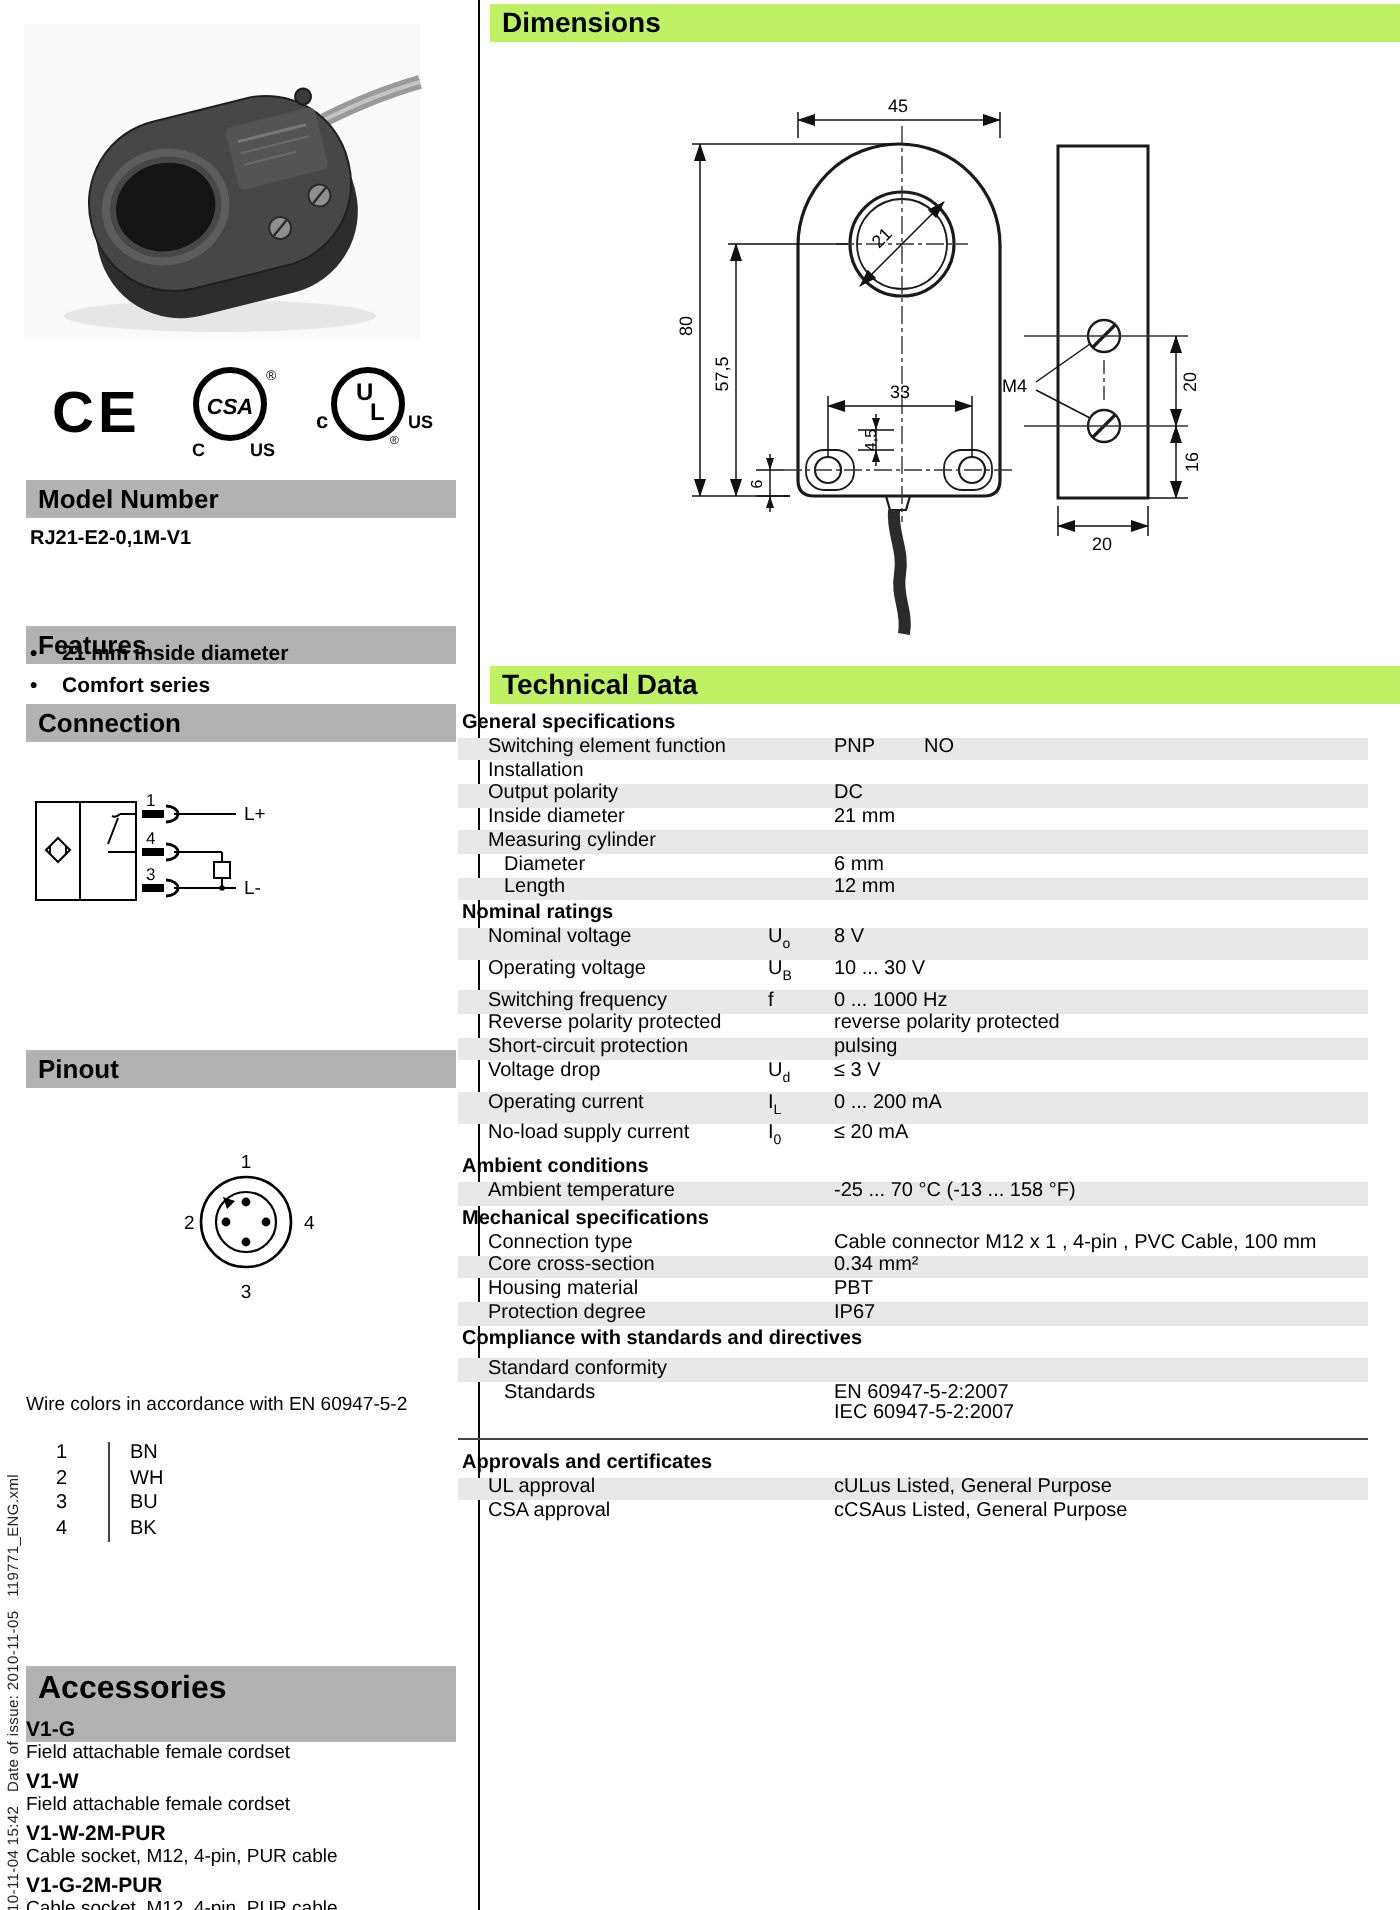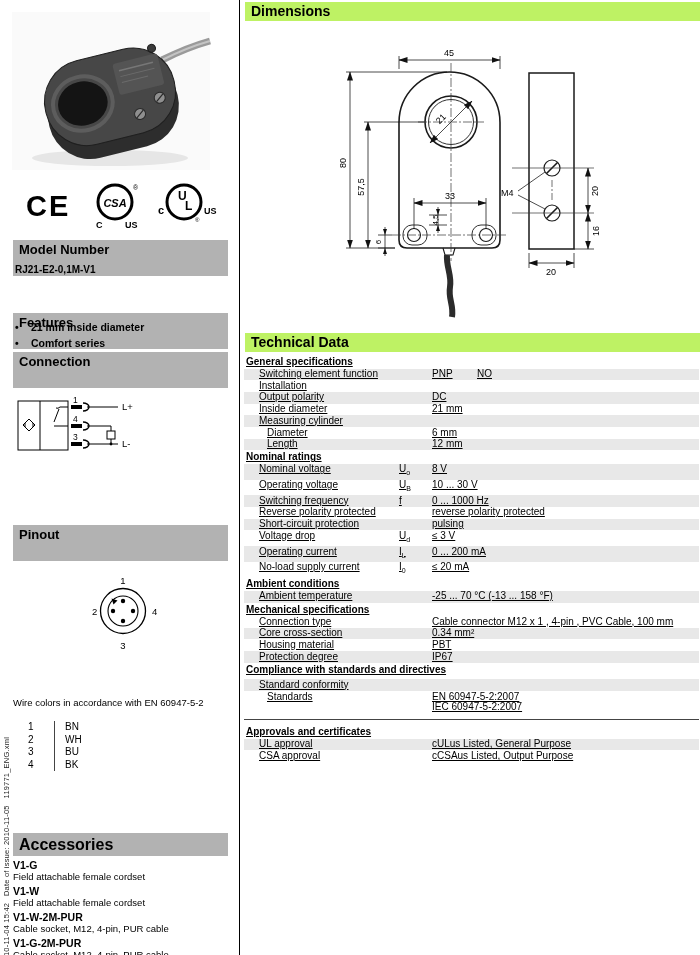--- a/index.html
+++ b/index.html
@@ -1,44 +1,44 @@
 <!DOCTYPE html>
 <html><head>
 <meta charset="utf-8">
 <style>
   html,body{margin:0;padding:0;background:#fff;}
   .page{position:relative;width:700px;height:955px;background:#ffffff;overflow:hidden;
         font-family:"Liberation Sans","DejaVu Sans",sans-serif;color:#000;}
   .col-divider{position:absolute;left:239px;top:0;width:1px;height:955px;background:#000;}
 
   
-  .hbar{position:absolute;left:13px;width:215px;height:36px;background:#b2b2b2;
+  .hbar{position:absolute;left:13px;width:215px;height:19px;background:#b2b2b2;
         font-weight:bold;font-size:13px;line-height:19px;padding-left:6px;box-sizing:border-box;}
   .hbar-r{position:absolute;left:245px;width:455px;height:19px;background:#bef264;
         font-weight:bold;font-size:14px;line-height:19px;padding-left:6px;box-sizing:border-box;}
-  .hbar-acc{height:23px;font-size:16px;line-height:23px;}
+  .hbar-acc{height:38px;font-size:16px;line-height:23px;}
 
   .model-val{position:absolute;left:15px;top:264px;font-weight:bold;font-size:10px;}
   .features-list{position:absolute;left:15px;top:319px;font-size:10.5px;font-weight:bold;}
   .feat-item{display:flex;line-height:16px;}
   .feat-bullet{width:16px;}
 
   .wire-note{position:absolute;left:13px;top:697px;font-size:9.5px;}
   .wire-table{position:absolute;left:28px;top:721px;font-size:10px;}
   .wc-row{display:flex;line-height:12.5px;}
   .wc-pin{width:26px;}
   .wc-color{border-left:1px solid #444;padding-left:10px;}
 
   .acc-list{position:absolute;left:13px;top:859px;}
   .acc-item{margin-bottom:3px;}
   .acc-model{font-weight:bold;font-size:10.5px;line-height:12px;}
   .acc-desc{font-size:9.5px;line-height:11px;}
 
   
-  .tech-table{position:absolute;left:244px;top:355px;width:455px;text-decoration:underline;}
+  .tech-table{position:absolute;left:229px;top:355px;width:455px;}
   .t-section-title{font-size:10px;font-weight:bold;line-height:10px;padding:2px 0 1.5px 2px;}
   .t-row{display:flex;align-items:flex-start;font-size:10px;line-height:10.5px;
          padding:0.6px 0 0.6px 15px;box-sizing:border-box;min-height:11.7px;}
   .t-shaded{background:#e8e8e8;}
   .t-label{flex:0 0 140px;}
   .t-indent .t-label{padding-left:8px;box-sizing:border-box;}
   .t-sym{flex:0 0 33px;}
   .t-sym sub{font-size:7px;}
   .t-val{white-space:pre-line;}
   .t-val-fixed{flex:0 0 45px;}
@@ -454,17 +454,17 @@
       <div class="t-rule"></div>
       <div class="t-section-title" style="margin-top: 5px;">Approvals and certificates</div>
       <div class="t-row t-shaded">
         <span class="t-label">UL approval</span>
         <span class="t-sym"></span>
         <span class="t-val">cULus Listed, General Purpose</span>
       </div>
       <div class="t-row">
         <span class="t-label">CSA approval</span>
         <span class="t-sym"></span>
-        <span class="t-val">cCSAus Listed, Output Purpose</span>
+        <span class="t-val">cCSAus Listed, General Purpose</span>
       </div>
     </div>
 
 </div>
 
 </body></html>

